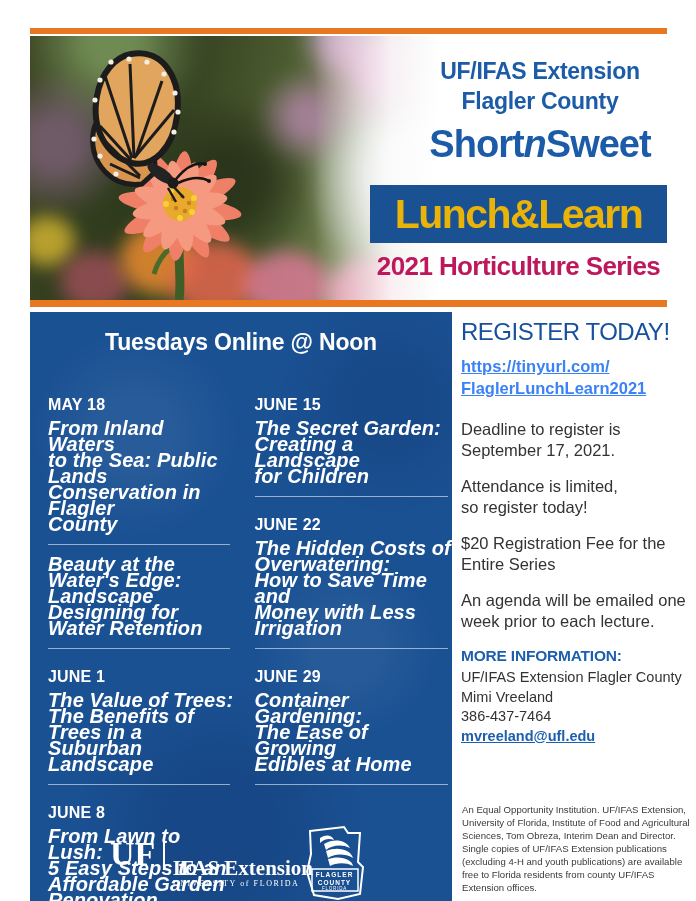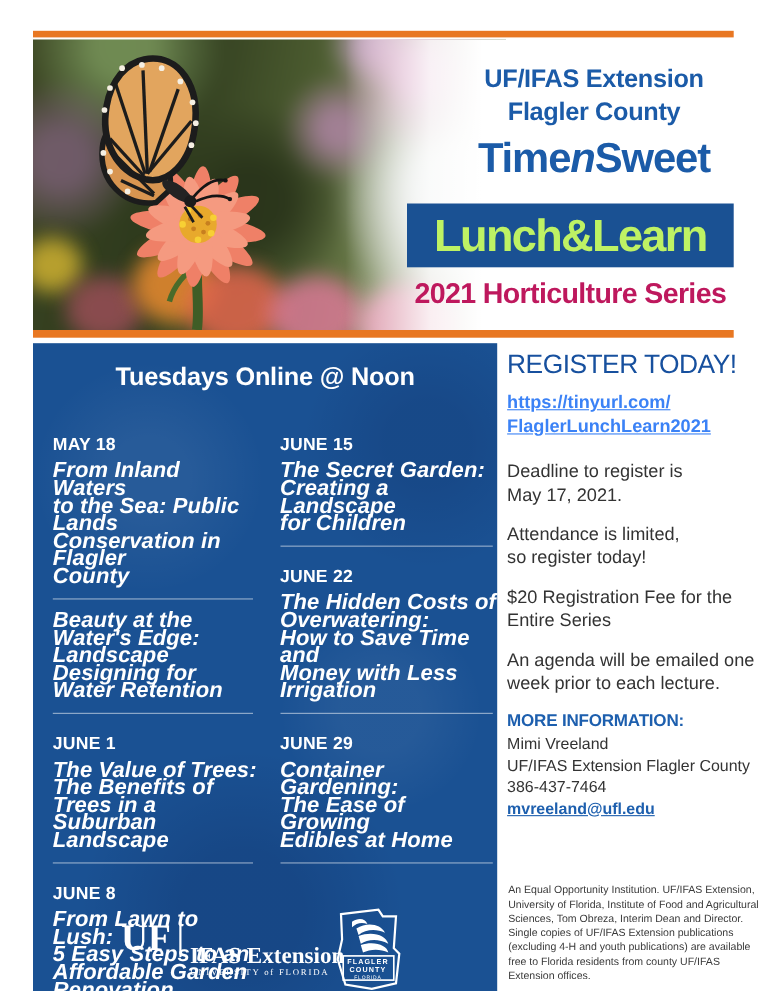--- a/index.html
+++ b/index.html
@@ -32,21 +32,21 @@
   .photo-fade{position:absolute;inset:0;
     background:linear-gradient(90deg,rgba(255,255,255,0) 0%,rgba(255,255,255,0) 66%,
                rgba(255,255,255,.85) 84%,#ffffff 95%);}
 
   
   .head-text{position:absolute;left:408px;top:56px;width:264px;text-align:center;color:#1b5ba8;}
   .org-line{font-size:23px;font-weight:700;line-height:30px;letter-spacing:-.3px;}
   .brand{margin-top:7px;font-size:38px;font-weight:800;letter-spacing:-1px;color:#1b5ba8;}
   .brand i{font-weight:700;}
   .lunch-bar{position:absolute;left:370px;top:185px;width:297px;height:58px;background:#1a5193;
-    color:#bef264;font-size:41px;font-weight:800;letter-spacing:-1.5px;
+    color:#eab308;font-size:41px;font-weight:800;letter-spacing:-1.5px;
     display:flex;align-items:center;justify-content:center;}
   .series-line{position:absolute;left:370px;top:251px;width:297px;text-align:center;
     color:#be185d;font-size:26px;font-weight:700;letter-spacing:-.6px;}
 
   
   .panel{position:absolute;left:30px;top:312px;width:422px;height:608px;background:#1a5193;
     background-image:
       radial-gradient(circle at 25% 20%, rgba(255,255,255,.06) 0 6%, rgba(255,255,255,0) 18%),
       radial-gradient(circle at 75% 55%, rgba(255,255,255,.05) 0 8%, rgba(255,255,255,0) 20%),
       radial-gradient(circle at 45% 85%, rgba(0,0,40,.12) 0 10%, rgba(0,0,40,0) 26%),
@@ -178,21 +178,21 @@
         <circle cx="179" cy="145" r="2" fill="#151515"></circle>
         <path d="M138,152 L146,166 M143,150 L154,162" stroke="#1c1c1c" stroke-width="2.5"></path>
       </g>
     </svg>
     <div class="photo-fade"></div>
   </div>
 
   <div class="head-text">
     <div class="org-line">UF/IFAS Extension</div>
     <div class="org-line">Flagler County</div>
-    <div class="brand"><span>Time</span><i>n</i><span>Sweet</span></div>
+    <div class="brand"><span>Short</span><i>n</i><span>Sweet</span></div>
   </div>
   <div class="lunch-bar">Lunch&amp;Learn</div>
   <div class="series-line">2021 Horticulture Series</div>
 
   <div class="orange-bar" id="bar-mid"></div>
 
   <div class="panel">
     <h2 class="panel-heading">Tuesdays Online @ Noon</h2>
     <div class="cols">
       <div class="col">
@@ -279,30 +279,30 @@
         </div>
       </div>
     </div>
   </div>
 
   <div class="right-col">
     <h1 class="register-heading">REGISTER TODAY!</h1>
     <a class="register-link" href="#">https://tinyurl.com/
 FlaglerLunchLearn2021</a>
     <p class="rc-para">Deadline to register is
-May 17, 2021.</p>
+September 17, 2021.</p>
     <p class="rc-para">Attendance is limited,
 so register today!</p>
     <p class="rc-para">$20 Registration Fee for the
 Entire Series</p>
     <p class="rc-para">An agenda will be emailed one
 week prior to each lecture.</p>
     <div class="more-heading">MORE INFORMATION:</div>
+    <div class="contact-line">UF/IFAS Extension Flagler County</div>
     <div class="contact-line">Mimi Vreeland</div>
-    <div class="contact-line">UF/IFAS Extension Flagler County</div>
     <div class="contact-line">386-437-7464</div>
     <a class="contact-email" href="#">mvreeland@ufl.edu</a>
   </div>
 
   <div class="fine-print">An Equal Opportunity Institution. UF/IFAS Extension,
 University of Florida, Institute of Food and Agricultural
 Sciences, Tom Obreza, Interim Dean and Director.
 Single copies of UF/IFAS Extension publications
 (excluding 4-H and youth publications) are available
 free to Florida residents from county UF/IFAS

